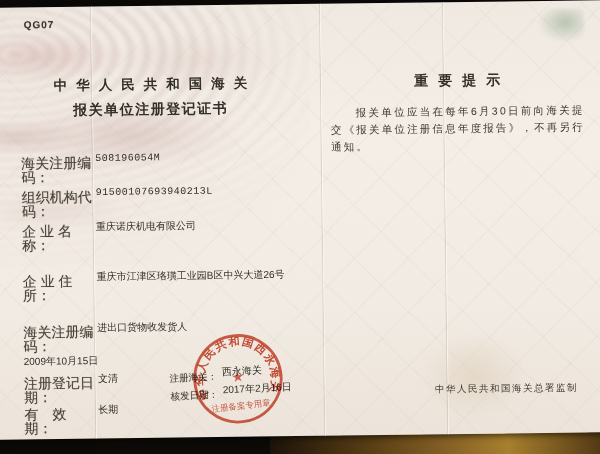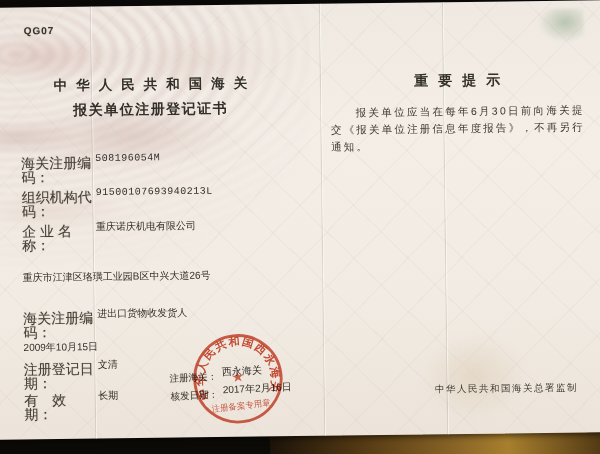--- a/index.html
+++ b/index.html
@@ -45,21 +45,21 @@
     background:radial-gradient(ellipse at 50% 50%, rgba(219,203,180,.55), rgba(0,0,0,0) 70%);
     filter:blur(3px);
   }
   .crease{position:absolute;top:0;bottom:0;width:3px;
     background:linear-gradient(90deg,rgba(0,0,0,0),rgba(158,148,136,.30) 40%,rgba(255,255,255,.55) 60%,rgba(0,0,0,0));}
   .crease.c1{left:100px}.crease.c2{left:329px}.crease.c3{left:452px}
 
   .ink{color:#3e3a32;text-shadow:0 0 1px rgba(70,60,45,.35);}
   .typed{color:#312e28;}
 
-  .qg{position:absolute;left:34px;top:18px;font-size:10px;font-weight:bold;letter-spacing:1px;color:#39362e;}
+  .qg{position:absolute;left:34px;top:12px;font-size:10px;font-weight:bold;letter-spacing:1px;color:#39362e;}
 
   .titles{position:absolute;left:36px;top:70px;width:248px;text-align:center;}
   .title1{font-size:13.5px;font-weight:bold;letter-spacing:9px;padding-left:9px;color:#322e28;}
   .title2{font-size:14px;font-weight:bold;letter-spacing:1.5px;margin-top:7px;color:#322e28;}
 
   .fields{position:absolute;left:30px;top:149px;width:292px;}
   .frow{display:flex;align-items:flex-start;line-height:14px;}
   .frow .lb{flex:0 0 74px;font-size:14px;color:#474138;}
   .frow .val{font-size:10px;transform:translateY(-3.5px);}
   .frow .mono{font-family:"Liberation Mono","DejaVu Sans Mono",monospace;font-size:10px;letter-spacing:.5px;}
@@ -108,20 +108,21 @@
       </div>
       <div class="frow mt6">
         <span class="lb ink">组织机构代码：</span>
         <span class="val mono typed">91500107693940213L</span>
       </div>
       <div class="frow mt6">
         <span class="lb ink">企 业 名 称：</span>
         <span class="val typed">重庆诺庆机电有限公司</span>
       </div>
       <div class="frow mt22">
+        <span class="lb ink">企 业 住 所：</span>
         <span class="val typed">重庆市江津区珞璜工业园B区中兴大道26号</span>
       </div>
       <div class="frow mt23">
         <span class="lb ink">海关注册编码：</span>
         <span class="val typed">进出口货物收发货人</span>
       </div>
       <div class="frow mt5">
         <span class="val typed">2009年10月15日</span>
       </div>
       <div class="frow mt4">

